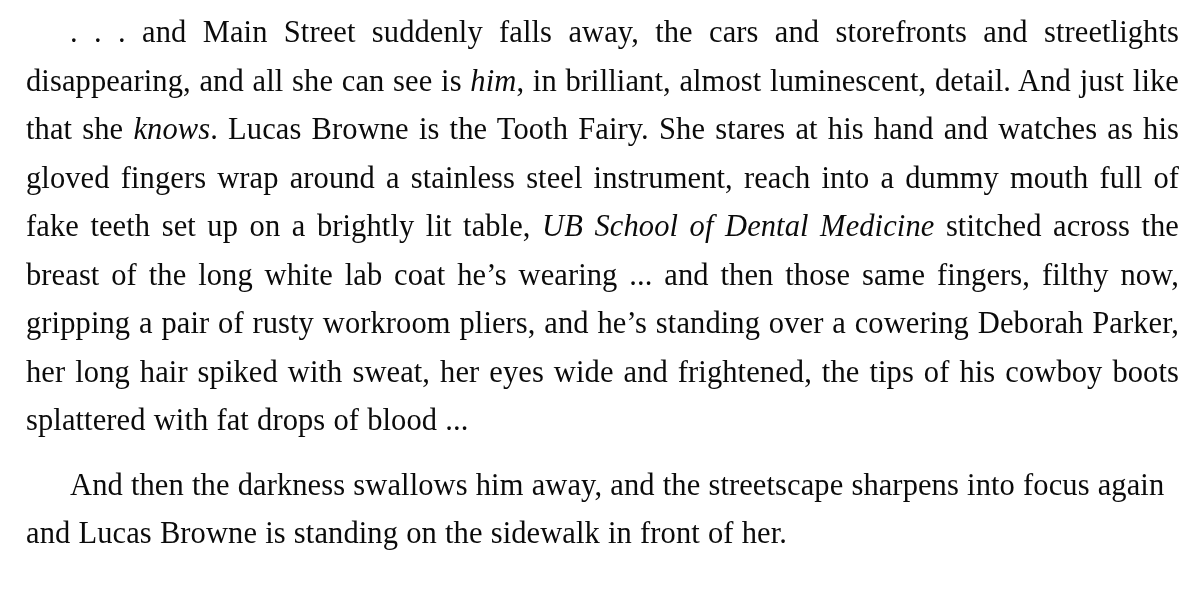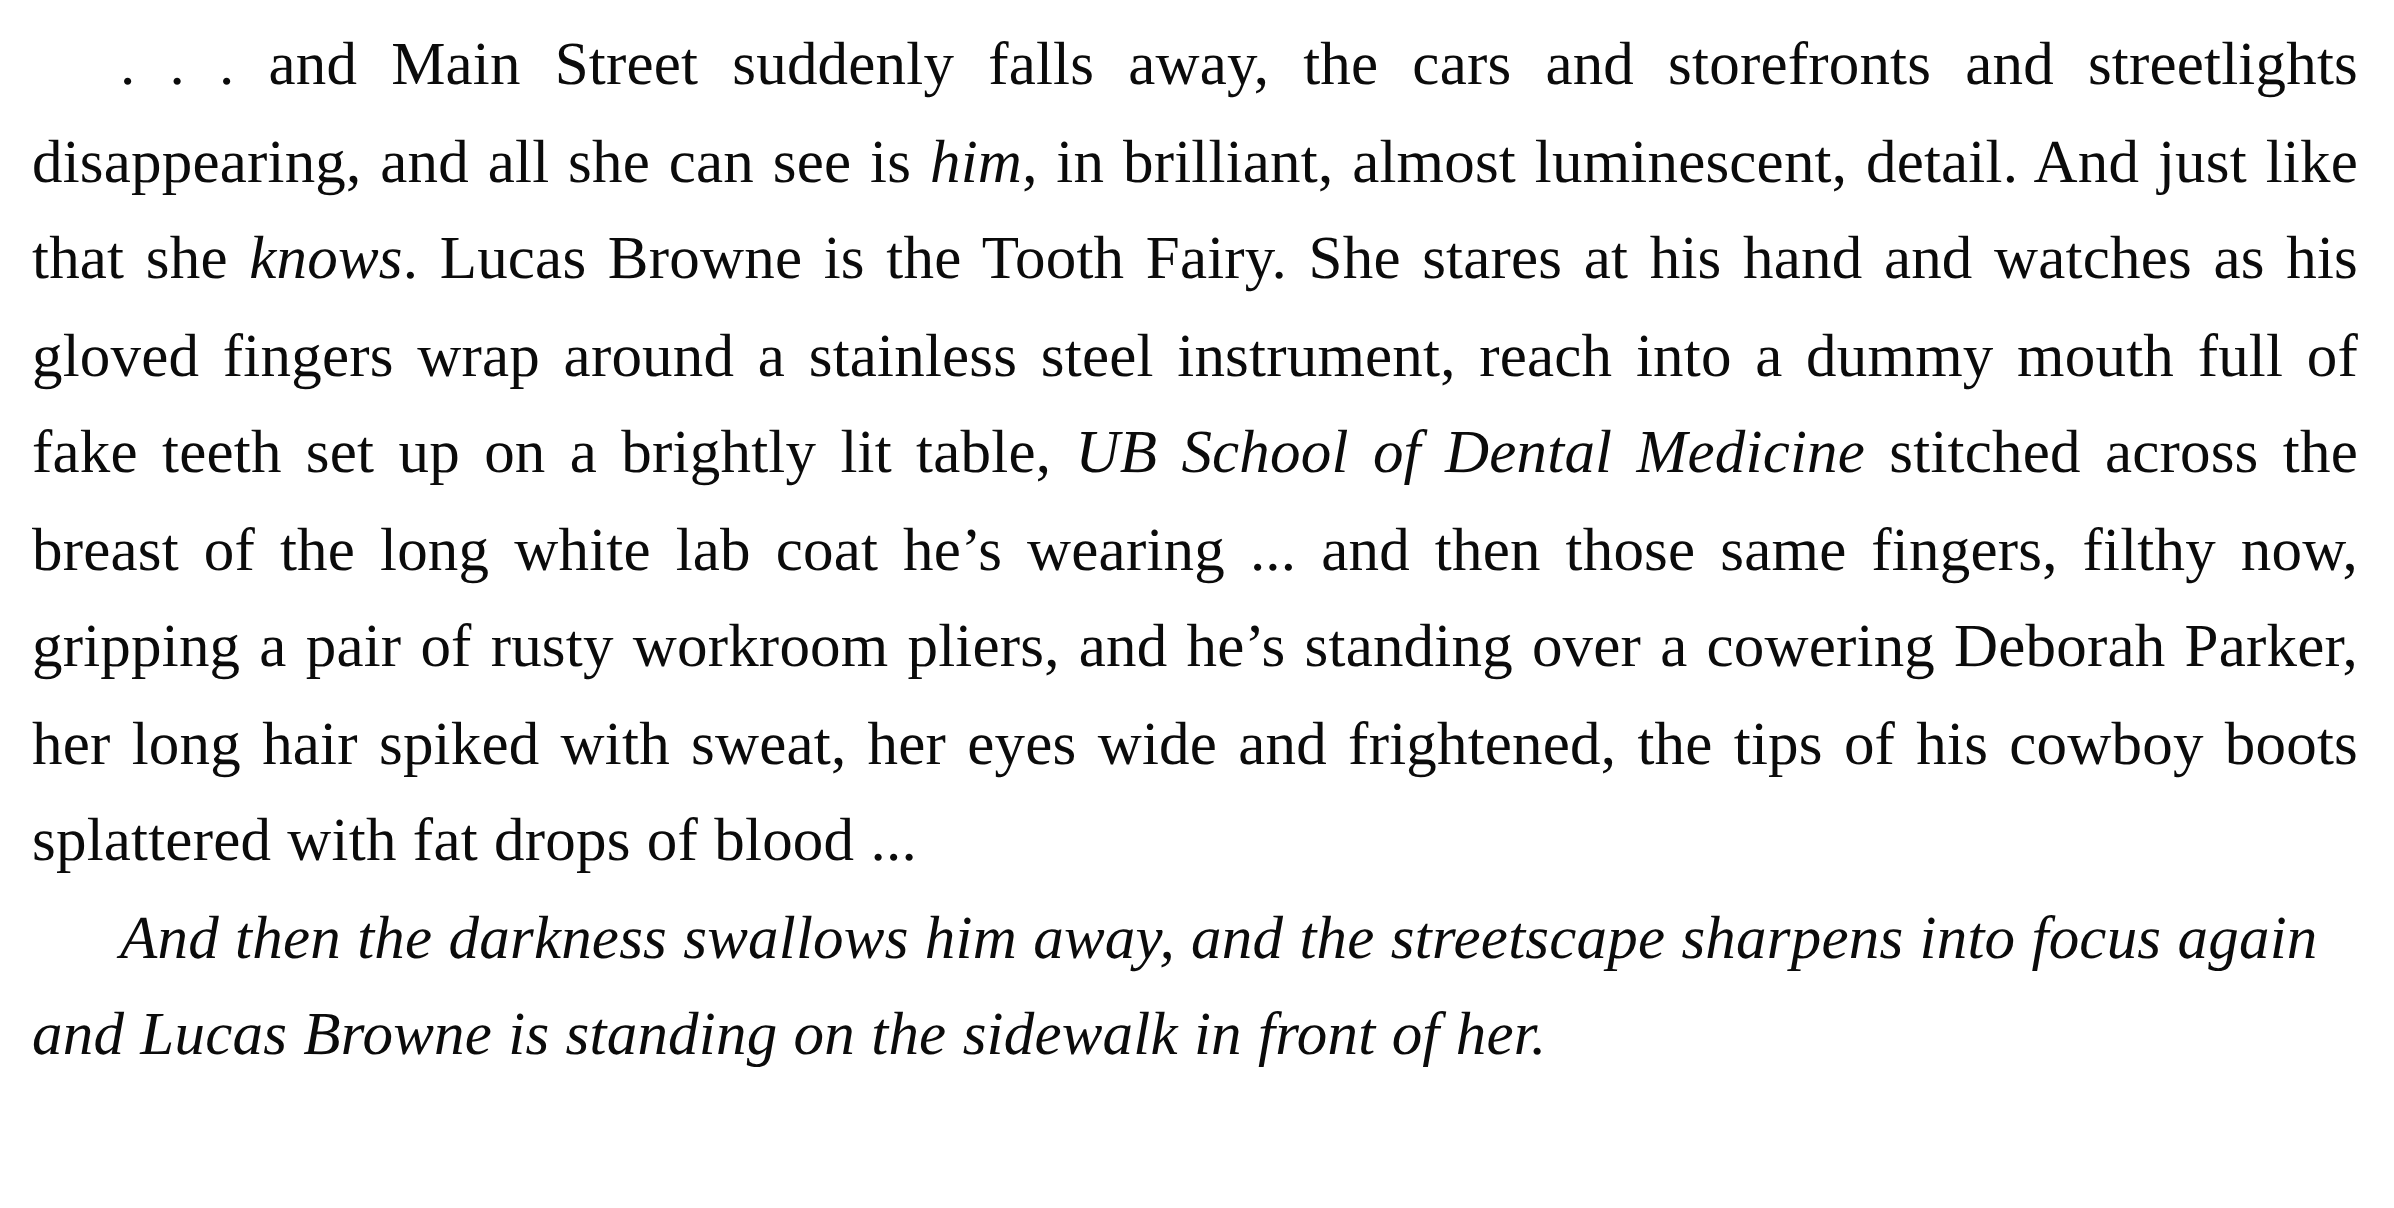--- a/index.html
+++ b/index.html
@@ -11,38 +11,37 @@
     width: 1197px;
     height: 604px;
     overflow: hidden;
     font-family: "Liberation Serif", "DejaVu Serif", serif;
     color: #000000;
   }
   .page {
     width: 1197px;
     height: 604px;
     box-sizing: border-box;
-    padding: 8px 18px 0 16px;
+    padding: 8px 18px 0 26px;
     background: #ffffff;
   }
   .body-text {
     font-size: 30.5px;
     line-height: 48.5px;
     text-align: justify;
     text-justify: inter-word;
     letter-spacing: 0.1px;
     word-spacing: 0.4px;
     color: #0b0b0b;
   }
   .para {
     margin: 0;
   }
   .para + .para {
-    margin-top: 0;
-    font-style: italic;
+    margin-top: 16px;
   }
   .indent {
     display: inline-block;
     width: 44px;
   }
   .ital {
     font-style: italic;
   }
   .lastline {
     text-align: left;

